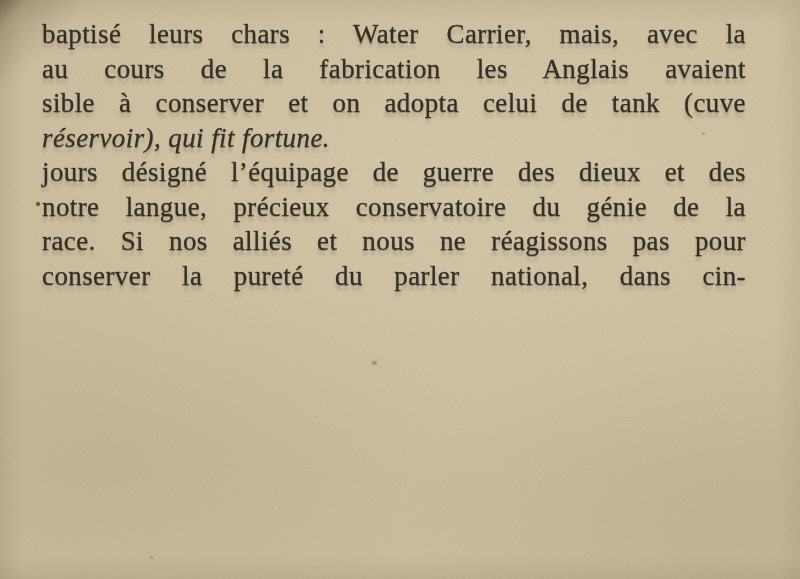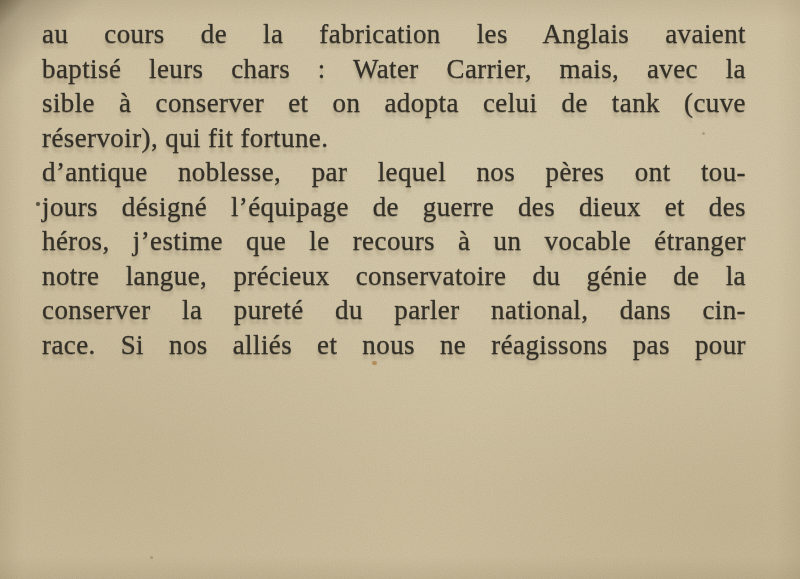--- a/index.html
+++ b/index.html
@@ -50,21 +50,21 @@
     
     text-shadow: 0 5px 3px rgba(104,89,60,0.26), 0 1px 1px rgba(70,62,45,0.30);
     filter: blur(0.22px);
   }
 
   .line {
     height: 34.5px;
     text-align: justify;
     text-align-last: justify;
   }
-  .line.last { text-align-last: left; }
+  .line.last { text-align-last: left; font-style: italic; }
   .line.indent { text-indent: 24px; }
 
   .speck { position: absolute; border-radius: 50%; pointer-events: none; }
   .speck.s1 { left: 36px;  top: 202px; width: 4px; height: 4px; background: rgba(58,50,38,0.75); box-shadow: 0 0 1px rgba(58,50,38,0.6); }
   .speck.s2 { left: 372px; top: 361px; width: 5px; height: 4px; background: rgba(176,128,64,0.70); box-shadow: 0 0 1px rgba(176,128,64,0.5); }
   .speck.s3 { left: 702px; top: 132px; width: 3px; height: 3px; background: rgba(100,86,60,0.35); }
   .speck.s4 { left: 150px; top: 556px; width: 3px; height: 3px; background: rgba(100,86,60,0.30); }
 
   .grain {
     position: absolute;
@@ -74,30 +74,28 @@
     pointer-events: none;
   }
 </style>
 </head>
 <body>
 
 <div class="paper"></div>
 <div class="corner-tl"></div>
 
 <main class="text-block">
+    <div class="line">baptisé leurs chars : Water Carrier, mais, avec la</div>
     <div class="line">au cours de la fabrication les Anglais avaient</div>
-    <div class="line">baptisé leurs chars : Water Carrier, mais, avec la</div>
     <div class="line">sible à conserver et on adopta celui de tank (cuve</div>
     <div class="line last">réservoir), qui fit fortune.</div>
-    <div class="line">d’antique noblesse, par lequel nos pères ont tou-</div>
     <div class="line">jours désigné l’équipage de guerre des dieux et des</div>
-    <div class="line">héros, j’estime que le recours à un vocable étranger</div>
     <div class="line">notre langue, précieux conservatoire du génie de la</div>
+    <div class="line">race. Si nos alliés et nous ne réagissons pas pour</div>
     <div class="line">conserver la pureté du parler national, dans cin-</div>
-    <div class="line">race. Si nos alliés et nous ne réagissons pas pour</div>
   </main>
 
 <div class="speck s1"></div>
 <div class="speck s2"></div>
 <div class="speck s3"></div>
 <div class="speck s4"></div>
 
 <svg class="grain" width="800" height="579" aria-hidden="true">
   <filter id="grain-noise">
     <feTurbulence type="fractalNoise" baseFrequency="0.82" numOctaves="2" seed="7" stitchTiles="stitch"></feTurbulence>

